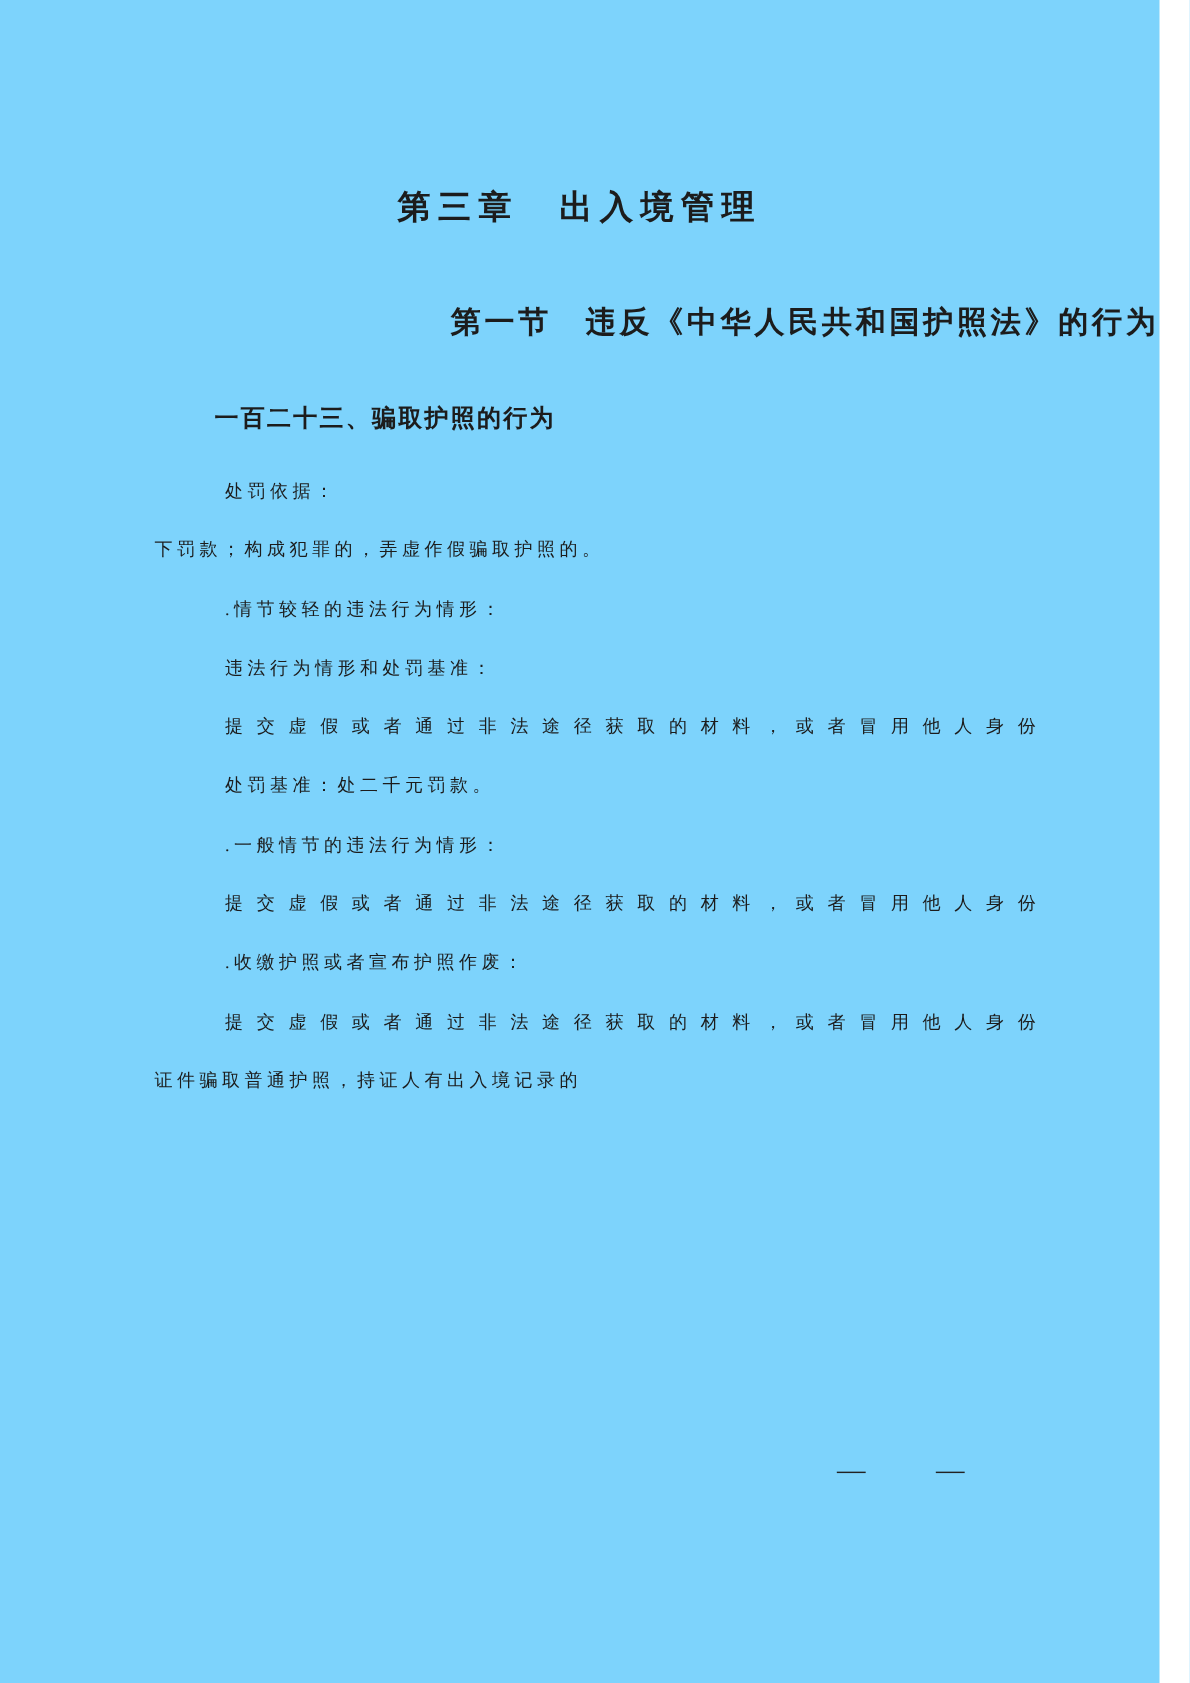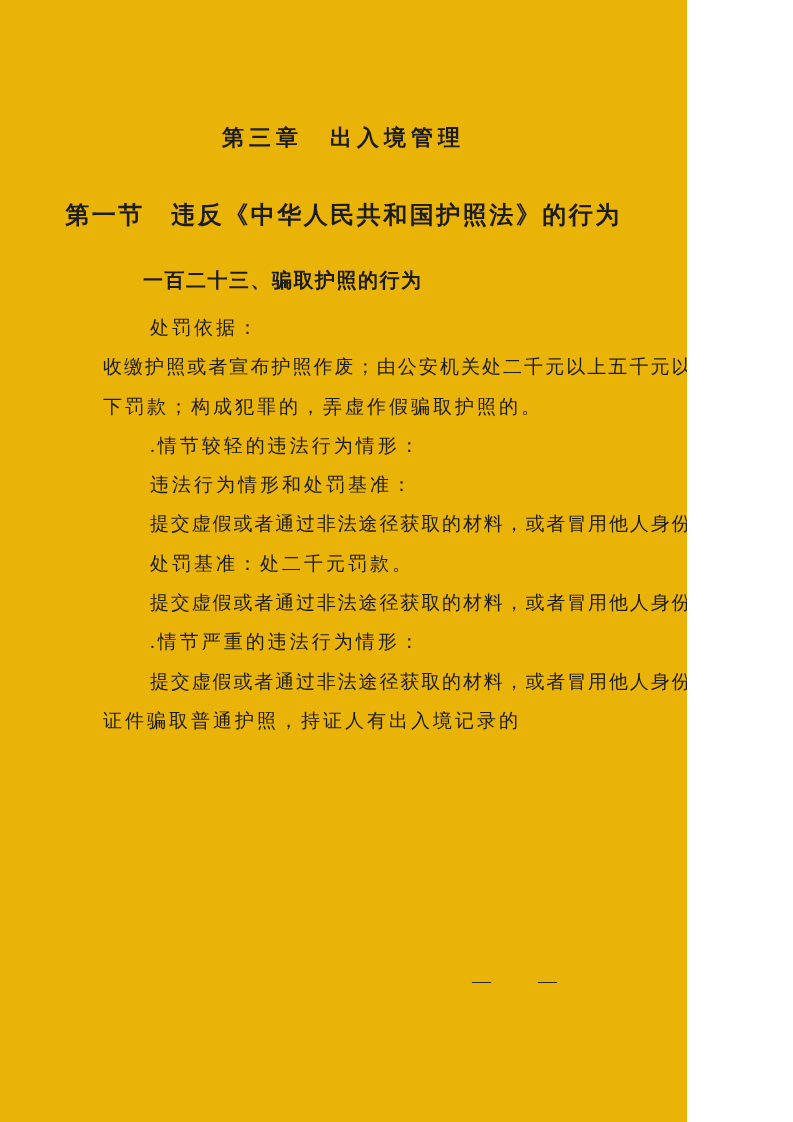--- a/index.html
+++ b/index.html
@@ -2,61 +2,61 @@
 <html><head>
 <meta charset="utf-8">
 <style>
   html, body {
     margin: 0;
     padding: 0;
     background: #ffffff;
   }
   .page {
     position: relative;
-    width: 687px;
+    width: 773px;
     height: 1122px;
-    background: #eab308;
+    background: #7dd3fc;
     color: #1c1c1c;
     overflow: hidden;
   }
   .chapter-title {
     margin: 0;
     padding-top: 126px;
     text-align: center;
     font-family: "Liberation Sans", "DejaVu Sans", sans-serif;
     font-weight: bold;
     font-size: 22px;
     line-height: 24px;
     letter-spacing: 5px;
     white-space: nowrap;
   }
   .section-title {
     margin: 51px 0 12px 0;
-    text-align: center;
+    text-align: right;
     font-family: "Liberation Serif", "DejaVu Serif", serif;
     font-weight: bold;
-    font-size: 24px;
+    font-size: 20px;
     line-height: 28px;
     letter-spacing: 2.5px;
     white-space: nowrap;
   }
   .article-heading {
     margin: 39px 0 16px 143px;
     font-family: Liberation Serif, serif;
     font-weight: bold;
-    font-size: 20px;
+    font-size: 16px;
     line-height: 24px;
     letter-spacing: 1.5px;
     white-space: nowrap;
   }
   .body-text {
     margin: 8px 0 0 103px;
     width: 588px;
     font-family: "Liberation Serif", "DejaVu Serif", serif;
-    font-size: 19px;
+    font-size: 12px;
     line-height: 39.3px;
     letter-spacing: 3px;
   }
   .body-line {
     min-height: 39.3px;
   }
   .body-line.indent {
     text-indent: 47px;
   }
   .body-line.fill {
@@ -90,40 +90,40 @@
 
   <h2 class="section-title">第一节　违反《中华人民共和国护照法》的行为</h2>
 
   <h3 class="article-heading">一百二十三、骗取护照的行为</h3>
 
   <div class="body-text">
 
       <div class="body-line indent">处罚依据：</div>
 
 
-      <div class="body-line fill">收缴护照或者宣布护照作废；由公安机关处二千元以上五千元以</div>
 
       <div class="body-line">下罚款；构成犯罪的，弄虚作假骗取护照的。</div>
 
       <div class="body-line indent">.情节较轻的违法行为情形：</div>
 
       <div class="body-line indent">违法行为情形和处罚基准：</div>
 
       <div class="body-line indent fill">提交虚假或者通过非法途径获取的材料，或者冒用他人身份</div>
 
 
       <div class="body-line indent">处罚基准：处二千元罚款。</div>
 
+      <div class="body-line indent">.一般情节的违法行为情形：</div>
 
       <div class="body-line indent fill">提交虚假或者通过非法途径获取的材料，或者冒用他人身份</div>
 
 
 
 
-      <div class="body-line indent">.情节严重的违法行为情形：</div>
+      <div class="body-line indent">.收缴护照或者宣布护照作废：</div>
 
       <div class="body-line indent fill">提交虚假或者通过非法途径获取的材料，或者冒用他人身份</div>
 
       <div class="body-line">证件骗取普通护照，持证人有出入境记录的</div>
     </div>
 
   <div class="footer">
     <span class="dash">—</span><span class="dash dash-right">—</span>
   </div>
 

